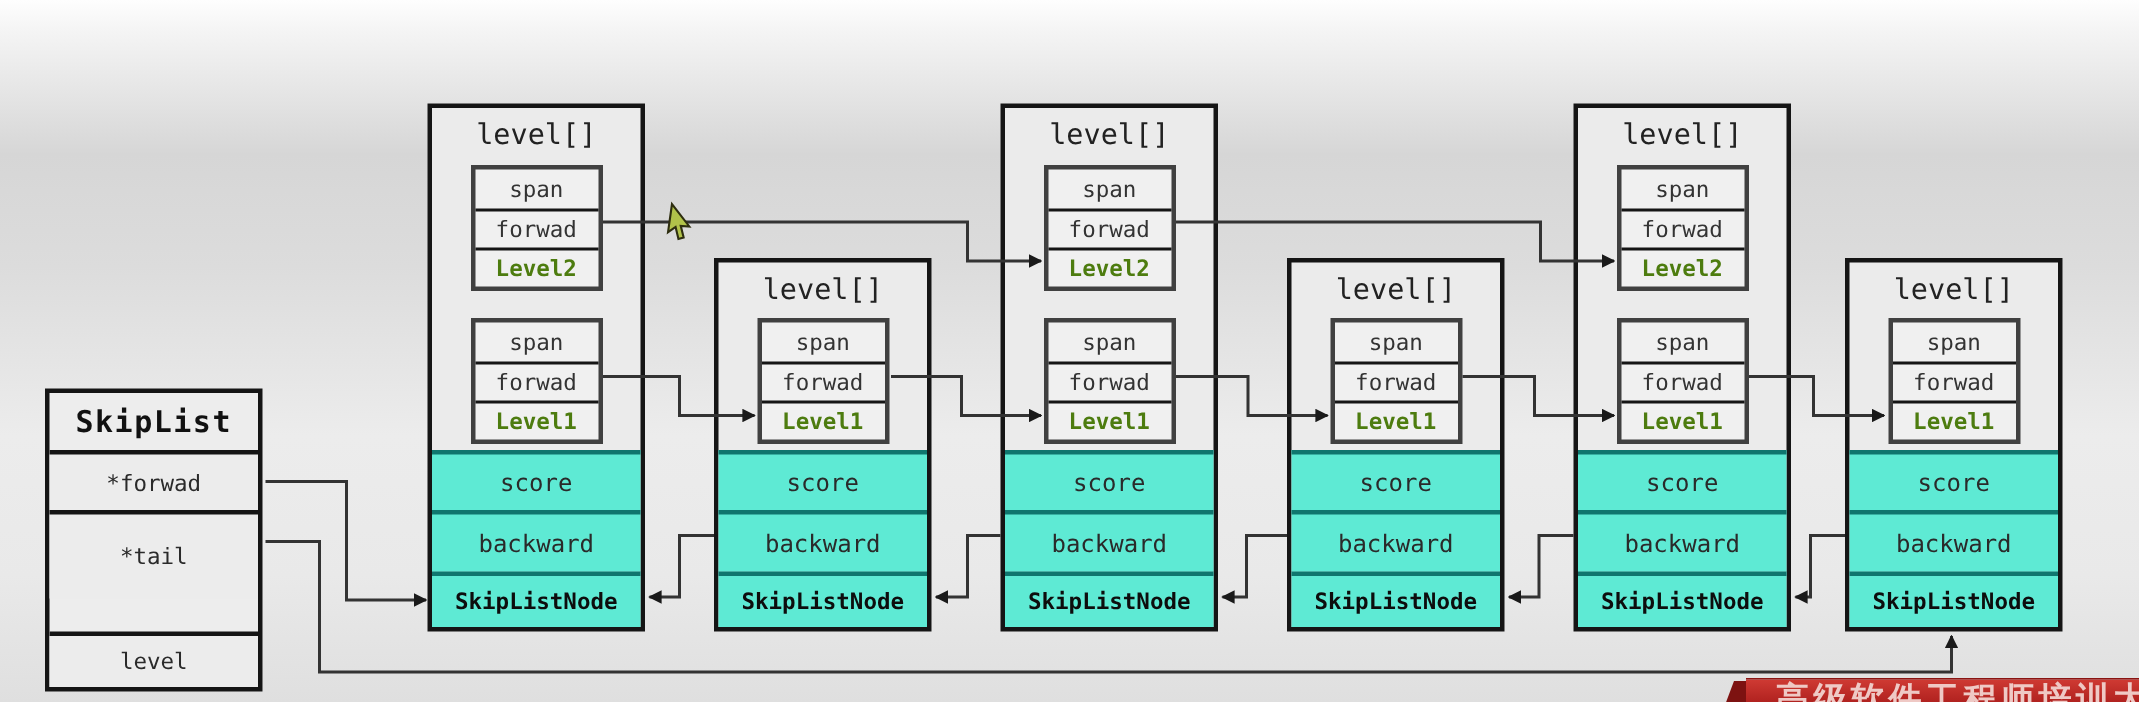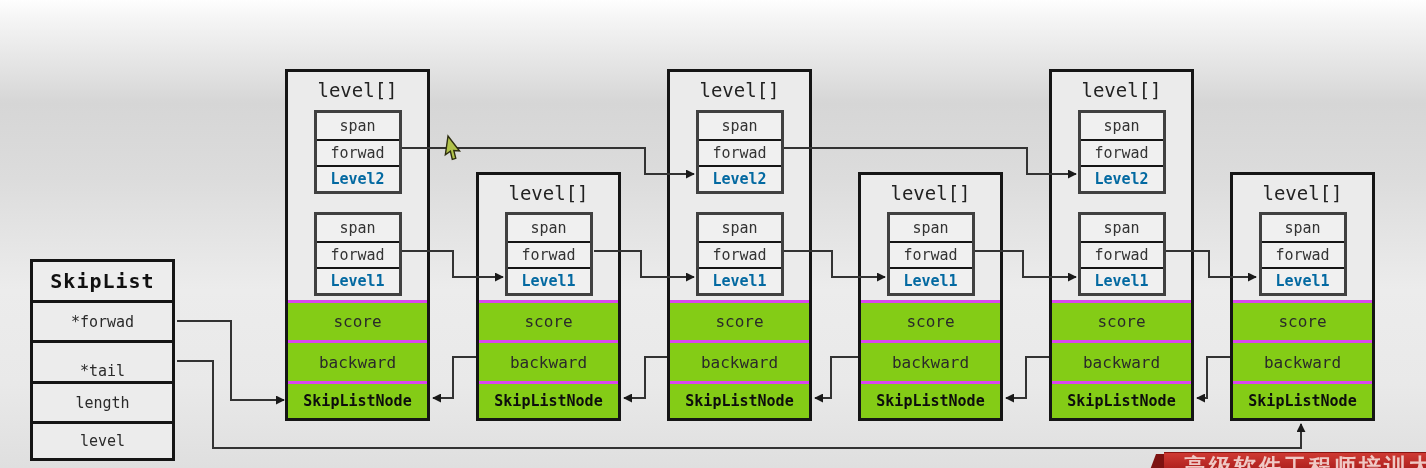--- a/index.html
+++ b/index.html
@@ -48,24 +48,24 @@
   }
   .tall .lvl2{top:38px}
   .tall .lvl1{top:140px}
   .short .lvl1{top:37px}
   .lvl-row{
     box-sizing:border-box;height:26px;
     display:flex;align-items:center;justify-content:center;
     font-size:15px;color:#333;
   }
   .lvl-row + .lvl-row{border-top:2px solid #151515}
-  .lvl-name{font-weight:bold;color:#0369a1}
+  .lvl-name{font-weight:bold;color:#4d7c0f}
   .nrow{
     position:absolute;left:0;right:0;box-sizing:border-box;
-    border-top:3px solid #d946ef;background:#84cc16;
+    border-top:3px solid #0f766e;background:#5eead4;
     display:flex;align-items:center;justify-content:center;
     font-size:16px;color:#2a2a2a;
   }
   .tall .nrow.score{top:228px;height:40px}
   .tall .nrow.backward{top:268px;height:41px}
   .tall .nrow.nodename{top:309px;height:37px}
   .short .nrow.score{top:125px;height:40px}
   .short .nrow.backward{top:165px;height:41px}
   .short .nrow.nodename{top:206px;height:37px}
   .nodename{font-weight:bold;font-size:15px;color:#0d0d0d}
@@ -94,21 +94,20 @@
 </style>
 </head>
 <body>
 
 <div class="stage">
 
   <div class="slbox">
     <div class="sl-title">SkipList</div>
     <div class="sl-row sl-r0">*forwad</div>
     <div class="sl-row sl-r1">*tail</div>
-    <div class="sl-row sl-r2">length</div>
     <div class="sl-row sl-r3">level</div>
   </div>
 
   <div class="node tall" style="left:285px">
     <div class="lvl-header">level[]</div>
     <div class="lvl-box lvl2">
       <div class="lvl-row">span</div>
       <div class="lvl-row">forwad</div>
       <div class="lvl-row lvl-name">Level2</div>
     </div>

